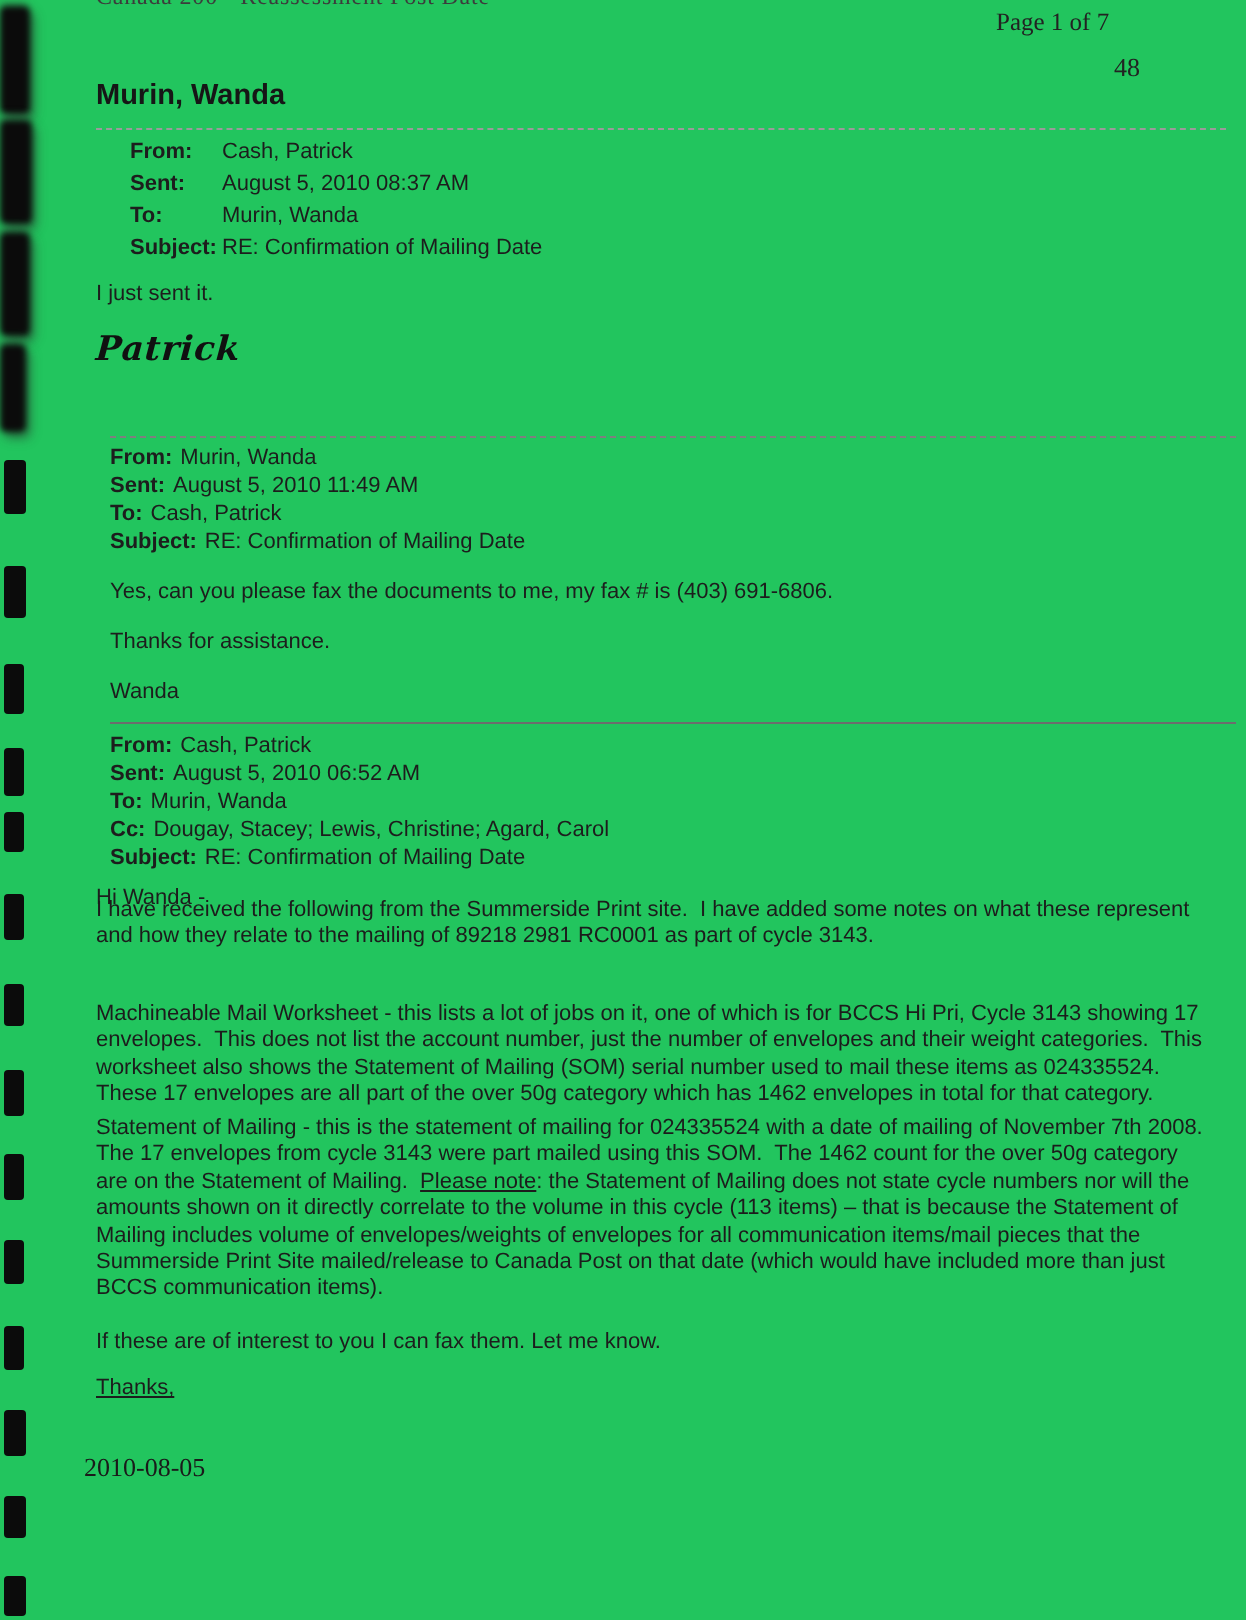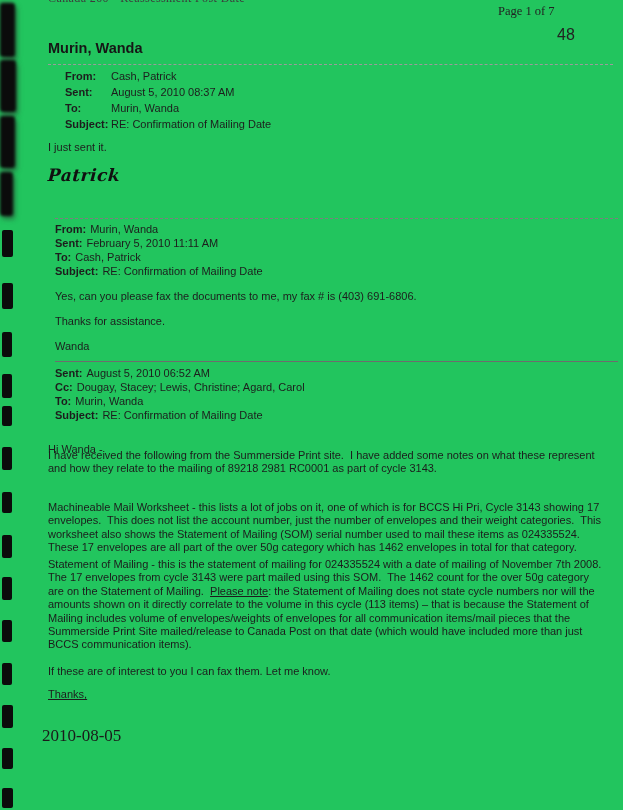--- a/index.html
+++ b/index.html
@@ -12,39 +12,39 @@
     overflow:hidden;
   }
   
   .binding-strip{position:absolute;left:0;top:0;width:22px;height:810px;}
   .bmark{position:absolute;left:2px;background:#0b0b0b;border-radius:2px;}
   .bmark.fuzzy{left:0;filter:blur(1.6px);border-radius:3px;box-shadow:2px 3px 4px rgba(40,40,40,.55), -1px -2px 3px rgba(60,60,60,.4);}
   
   .clip-title{position:absolute;left:48px;top:0;height:7px;width:320px;overflow:hidden;}
   .clip-title span{display:block;margin-top:-9px;font-family:"Liberation Serif",serif;font-size:12px;color:#3c3c3c;letter-spacing:.4px;white-space:nowrap;filter:blur(.3px);}
   .page-label{position:absolute;left:498px;top:4px;font-family:"Liberation Serif",serif;font-size:12.5px;color:#222;}
-  .bates{position:absolute;left:557px;top:26px;font-family:Liberation Sans, sans-serif;font-size:16px;color:#222;}
+  .bates{position:absolute;left:557px;top:26px;font-family:Liberation Serif, serif;font-size:13px;color:#222;}
   
   .recipient{position:absolute;left:48px;top:40px;margin:0;font-size:14.5px;font-weight:bold;color:#161616;}
   .title-rule{position:absolute;left:48px;top:64px;width:565px;border-top:1px dashed #9b9b9b;height:0;}
   
   .hdr1{position:absolute;left:65px;top:71px;display:grid;grid-template-columns:46px auto;column-gap:0;row-gap:4.5px;font-size:11px;line-height:11.5px;}
   .hdr1 .lbl{font-weight:bold;}
   
   .sep{position:absolute;height:0;border-top:1px solid #6d6d6d;}
   .sep.rough{border-top-style:dashed;border-top-color:#7e7e7e;}
   
   .hdr-inline{position:absolute;font-size:11px;line-height:14px;}
   .hdr-inline .row b{margin-right:4px;}
   
   .bodyline{position:absolute;font-size:11px;color:#1d1d1d;}
   .sig{position:absolute;left:48px;top:165px;font-family:"DejaVu Serif",serif;font-style:italic;font-weight:bold;font-size:17px;letter-spacing:.5px;color:#101010;transform:skewX(-4deg);}
   .para{position:absolute;left:48px;width:558px;margin:0;font-size:11px;line-height:13.4px;white-space:pre-wrap;color:#1c1c1c;}
   .u{text-decoration:underline;margin-top:24px;}
-  .footer-date{position:absolute;left:42px;top:726px;font-family:"Liberation Serif",serif;font-size:17px;color:#1a1a1a;}
+  .footer-date{position:absolute;left:42px;top:726px;font-family:"Liberation Serif",serif;font-size:13px;color:#1a1a1a;}
 </style>
 </head>
 <body>
 
 <div class="page">
 
   <div class="binding-strip">
       <div class="bmark fuzzy" style="top: 3px; height: 54px; width: 15px;"></div>
       <div class="bmark fuzzy" style="top: 60px; height: 52px; width: 16px;"></div>
       <div class="bmark fuzzy" style="top: 116px; height: 52px; width: 15px;"></div>
@@ -85,33 +85,34 @@
     <span class="lbl">Subject:</span>
     <span>RE: Confirmation of Mailing Date</span>
   </div>
 
   <div class="bodyline" style="left:48px;top:141px;">I just sent it.</div>
   <div class="sig">Patrick</div>
 
   <div class="sep rough" style="left:55px;top:218px;width:563px;"></div>
   <div class="hdr-inline" style="left:55px;top:222px;">
     <div class="row"><b>From:</b><span>Murin, Wanda</span></div>
-    <div class="row"><b>Sent:</b><span>February 5, 2010 11:11 AM</span></div>
+    <div class="row"><b>Sent:</b><span>August 5, 2010 11:49 AM</span></div>
     <div class="row"><b>To:</b><span>Cash, Patrick</span></div>
     <div class="row"><b>Subject:</b><span>RE: Confirmation of Mailing Date</span></div>
   </div>
   <div class="bodyline" style="left:55px;top:290px;">Yes, can you please fax the documents to me, my fax # is (403) 691-6806.</div>
   <div class="bodyline" style="left:55px;top:315px;">Thanks for assistance.</div>
   <div class="bodyline" style="left:55px;top:340px;">Wanda</div>
 
   <div class="sep" style="left:55px;top:361px;width:563px;"></div>
   <div class="hdr-inline" style="left:55px;top:366px;">
+    <div class="row"><b>From:</b><span>Cash, Patrick</span></div>
     <div class="row"><b>Sent:</b><span>August 5, 2010 06:52 AM</span></div>
+    <div class="row"><b>To:</b><span>Murin, Wanda</span></div>
     <div class="row"><b>Cc:</b><span>Dougay, Stacey; Lewis, Christine; Agard, Carol</span></div>
-    <div class="row"><b>To:</b><span>Murin, Wanda</span></div>
     <div class="row"><b>Subject:</b><span>RE: Confirmation of Mailing Date</span></div>
   </div>
 
   <div class="bodyline" style="left:48px;top:443px;">Hi Wanda -</div>
 
   <p class="para" style="top:449px;">I have received the following from the Summerside Print site.  I have added some notes on what these represent and how they relate to the mailing of 89218 2981 RC0001 as part of cycle 3143.</p>
   <p class="para" style="top:501px;">Machineable Mail Worksheet - this lists a lot of jobs on it, one of which is for BCCS Hi Pri, Cycle 3143 showing 17 envelopes.  This does not list the account number, just the number of envelopes and their weight categories.  This worksheet also shows the Statement of Mailing (SOM) serial number used to mail these items as 024335524. These 17 envelopes are all part of the over 50g category which has 1462 envelopes in total for that category.</p>
   <p class="para" style="top:558px;"><span>Statement of Mailing - this is the statement of mailing for 024335524 with a date of mailing of November 7th 2008.  The 17 envelopes from cycle 3143 were part mailed using this SOM.  The 1462 count for the over 50g category are on the Statement of Mailing.  </span><span class="u">Please note</span><span>: the Statement of Mailing does not state cycle numbers nor will the amounts shown on it directly correlate to the volume in this cycle (113 items) – that is because the Statement of Mailing includes volume of envelopes/weights of envelopes for all communication items/mail pieces that the Summerside Print Site mailed/release to Canada Post on that date (which would have included more than just BCCS communication items).</span></p>
 
   <div class="bodyline" style="left:48px;top:665px;">If these are of interest to you I can fax them.  Let me know.</div>

